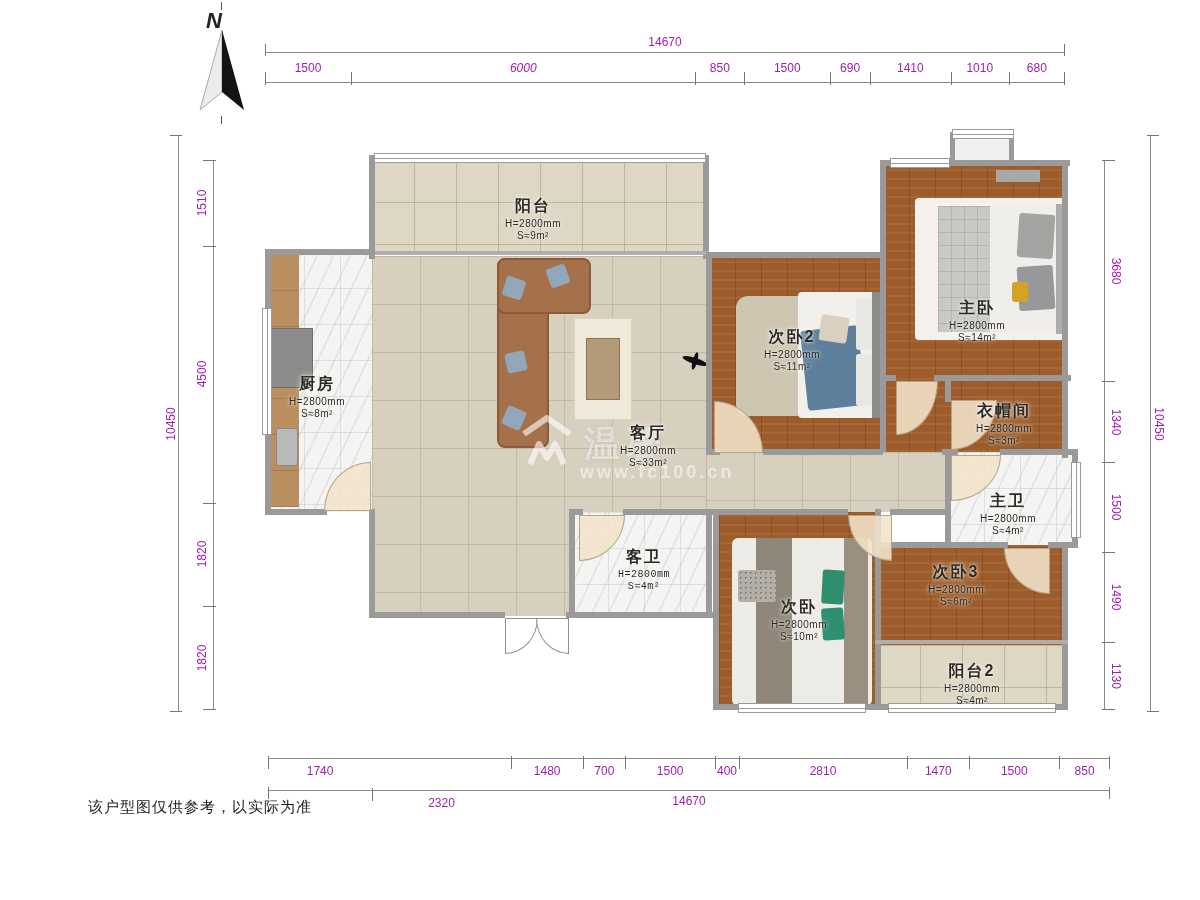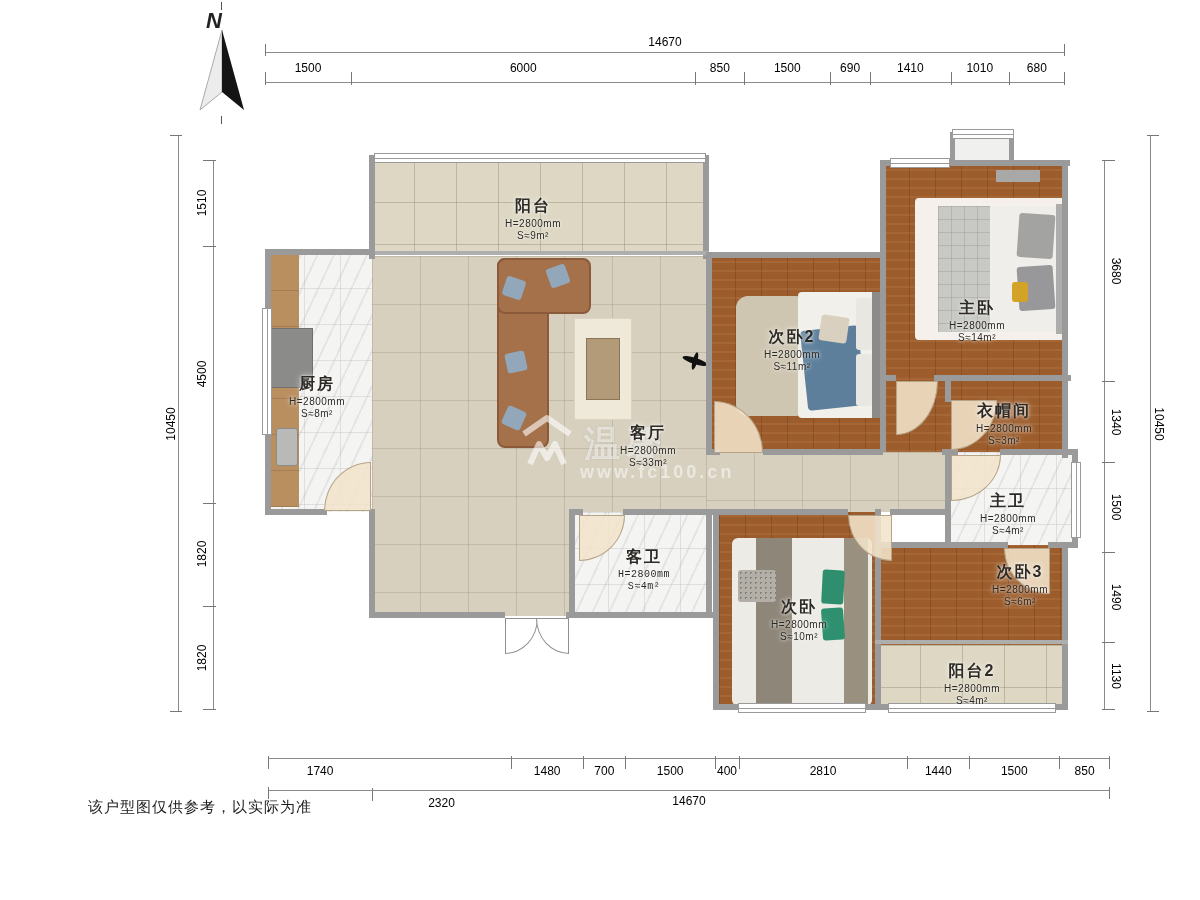--- a/index.html
+++ b/index.html
@@ -39,21 +39,21 @@
   .fur{position:absolute;z-index:20;}
 
   
   .room-label{position:absolute;z-index:60;transform:translate(-50%,-50%);
     text-align:center;color:#2d2a25;white-space:nowrap;
     text-shadow:0 0 3px rgba(255,255,255,.9),0 0 7px rgba(255,255,255,.6);}
   .rn{font-size:16px;font-weight:bold;letter-spacing:2px;}
   .rs{font-size:10px;margin-top:1px;letter-spacing:0.5px;}
 
   
-  .dim,.total{position:absolute;z-index:70;color:#000000;font-size:12px;}
+  .dim,.total{position:absolute;z-index:70;color:#a21caf;font-size:12px;}
   .dim-h{display:flex;}
   .dim-h .seg{position:relative;flex-basis:0;min-width:0;}
   .dim-top{border-bottom:1px solid #8a8a8a;}
   .dim-top .seg::before{content:'';position:absolute;left:0;bottom:-3px;width:1px;height:13px;background:#777;}
   .dim-top .seg:last-child::after{content:'';position:absolute;right:0;bottom:-3px;width:1px;height:13px;background:#777;}
   .dim-top .seg-label{position:absolute;top:-1px;left:0;right:0;text-align:center;}
   .dim-bot{border-top:1px solid #8a8a8a;}
   .dim-bot .seg::before{content:'';position:absolute;left:0;top:-3px;width:1px;height:13px;background:#777;}
   .dim-bot .seg:last-child::after{content:'';position:absolute;right:0;top:-3px;width:1px;height:13px;background:#777;}
   .dim-bot .seg-label{position:absolute;top:5px;left:0;right:0;text-align:center;}
@@ -266,21 +266,21 @@
   <div class="room-label" style="left:644px;top:569px;font-family:Liberation Mono, monospace;">
     <div class="rn">客卫</div>
     <div class="rs">H=2800mm</div>
     <div class="rs">S≈4m²</div>
   </div>
   <div class="room-label" style="left:799px;top:619px;">
     <div class="rn">次卧</div>
     <div class="rs">H=2800mm</div>
     <div class="rs">S≈10m²</div>
   </div>
-  <div class="room-label" style="left:1020px;top:584px;">
+  <div class="room-label" style="left:956px;top:584px;">
     <div class="rn">次卧3</div>
     <div class="rs">H=2800mm</div>
     <div class="rs">S≈6m²</div>
   </div>
   <div class="room-label" style="left:972px;top:683px;">
     <div class="rn">阳台2</div>
     <div class="rs">H=2800mm</div>
     <div class="rs">S≈4m²</div>
   </div>
 
@@ -294,21 +294,21 @@
     <div class="nline" style="left:43px;top:114px;height:8px;"></div>
   </div>
 
   <div class="total total-h" style="left:265px;top:37px;width:800px;">
     <span class="t-label">14670</span>
   </div>
   <div class="dim dim-h dim-top" style="left:265px;top:62px;width:800px;height:20px;">
       <div class="seg" style="flex-grow: 1500;">
         <span class="seg-label">1500</span>
       </div>
-      <div class="seg" style="flex-grow: 6000;">
+      <div class="seg" style="flex-grow: 6000; font-style: italic;">
         <span class="seg-label">6000</span>
       </div>
       <div class="seg" style="flex-grow: 850;">
         <span class="seg-label">850</span>
       </div>
       <div class="seg" style="flex-grow: 1500;">
         <span class="seg-label">1500</span>
       </div>
       <div class="seg" style="flex-grow: 690;">
         <span class="seg-label">690</span>
@@ -340,21 +340,21 @@
       <div class="seg" style="flex-grow: 1500;">
         <span class="seg-label">1500</span>
       </div>
       <div class="seg" style="flex-grow: 400;">
         <span class="seg-label">400</span>
       </div>
       <div class="seg" style="flex-grow: 2810;">
         <span class="seg-label">2810</span>
       </div>
       <div class="seg" style="flex-grow: 1040;">
-        <span class="seg-label">1440</span>
+        <span class="seg-label">1470</span>
       </div>
       <div class="seg" style="flex-grow: 1500;">
         <span class="seg-label">1500</span>
       </div>
       <div class="seg" style="flex-grow: 850;">
         <span class="seg-label">850</span>
       </div>
     </div>
   <div class="total total-h below" style="left:268px;top:790px;width:842px;height:18px;">
     <span class="t-label">14670</span>

